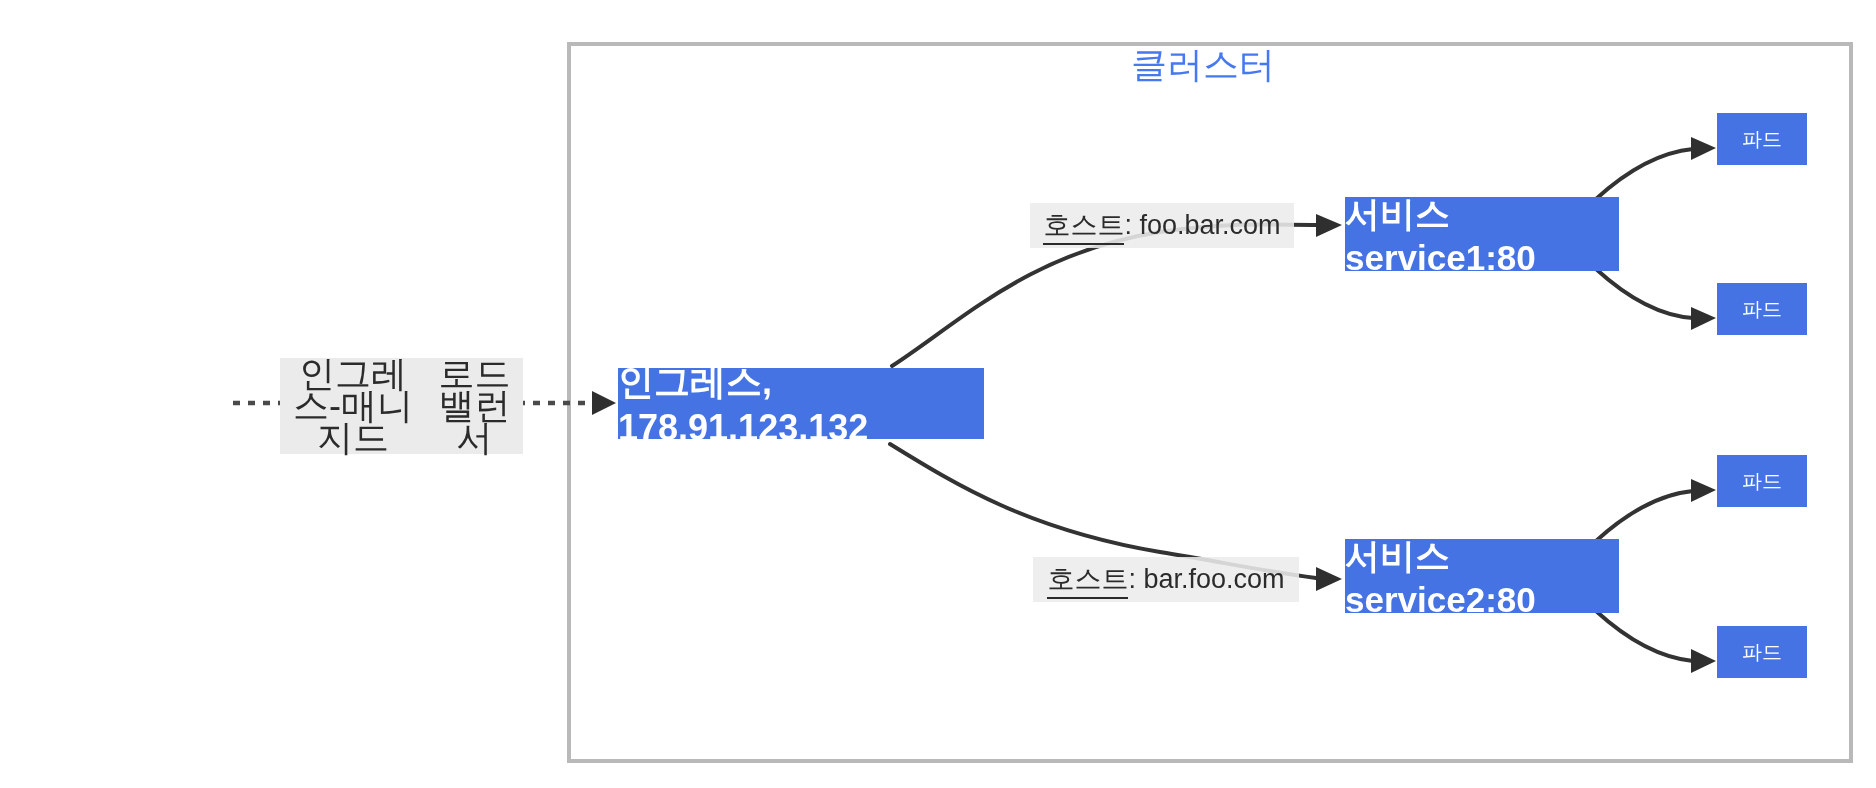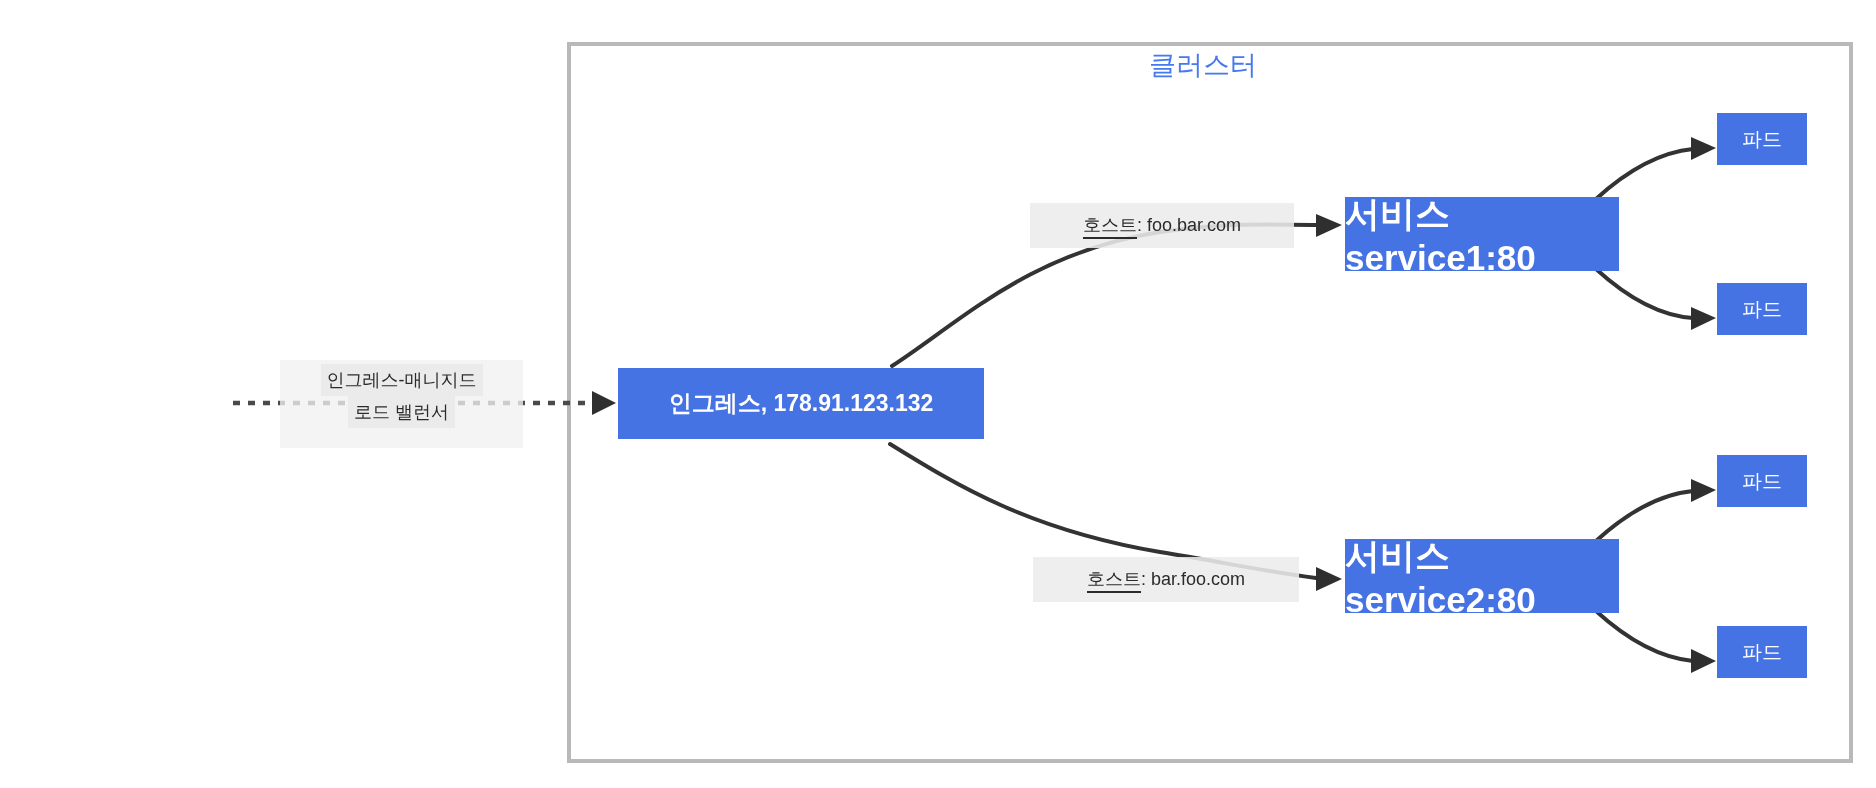--- a/index.html
+++ b/index.html
@@ -40,62 +40,61 @@
     background: transparent;
     z-index: 0;
   }
   .cluster-label {
     position: absolute;
     left: 1103px; top: 48px;
     width: 200px; height: 34px;
     z-index: 2;
     display: flex; align-items: center; justify-content: center;
     color: #4678f0;
-    font-size: 27px;
+    font-size: 36px;
     font-weight: 500;
   }
   .client {
     left: 37px; top: 365px;
     width: 194px; height: 77px;
     background: #d9d9d9;
     border-radius: 40px;
     color: #151515;
     font-size: 27px;
     font-weight: 600;
   }
   .lb-label {
     left: 280px; top: 360px;
     width: 243px; height: 88px;
     background: rgba(241,241,241,0.78);
-    flex-direction: column;
     justify-content: flex-start;
     padding-top: 4px;
     color: #2b2b2b;
-    font-size: 18px;
+    font-size: 36px;
     line-height: 32px;
     text-align: center;
   }
   .lb-label span { background: #ebebeb; padding: 0 6px; display: inline-block; }
   .bluebox {
     background: #4573e4;
     color: #ffffff;
     font-weight: 600;
   }
   .ingress {
     left: 618px; top: 368px;
     width: 366px; height: 71px;
-    font-size: 23px;
+    font-size: 36px;
   }
   .service1 { left: 1345px; top: 197px; }
   .service2 { left: 1345px; top: 539px; }
   .service { width: 274px; height: 74px; font-size: 35px; }
   .hostlabel {
     background: rgba(236,236,236,0.88);
     color: #2b2b2b;
-    font-size: 18px;
+    font-size: 27px;
     white-space: nowrap;
   }
   .hostlabel .u { border-bottom: 2px solid #2b2b2b; }
   .host1 { left: 1030px; top: 203px; width: 264px; height: 45px; }
   .host2 { left: 1033px; top: 557px; width: 266px; height: 45px; }
   .pod {
     width: 90px; height: 52px;
     font-size: 20px;
     font-weight: 500;
   }

